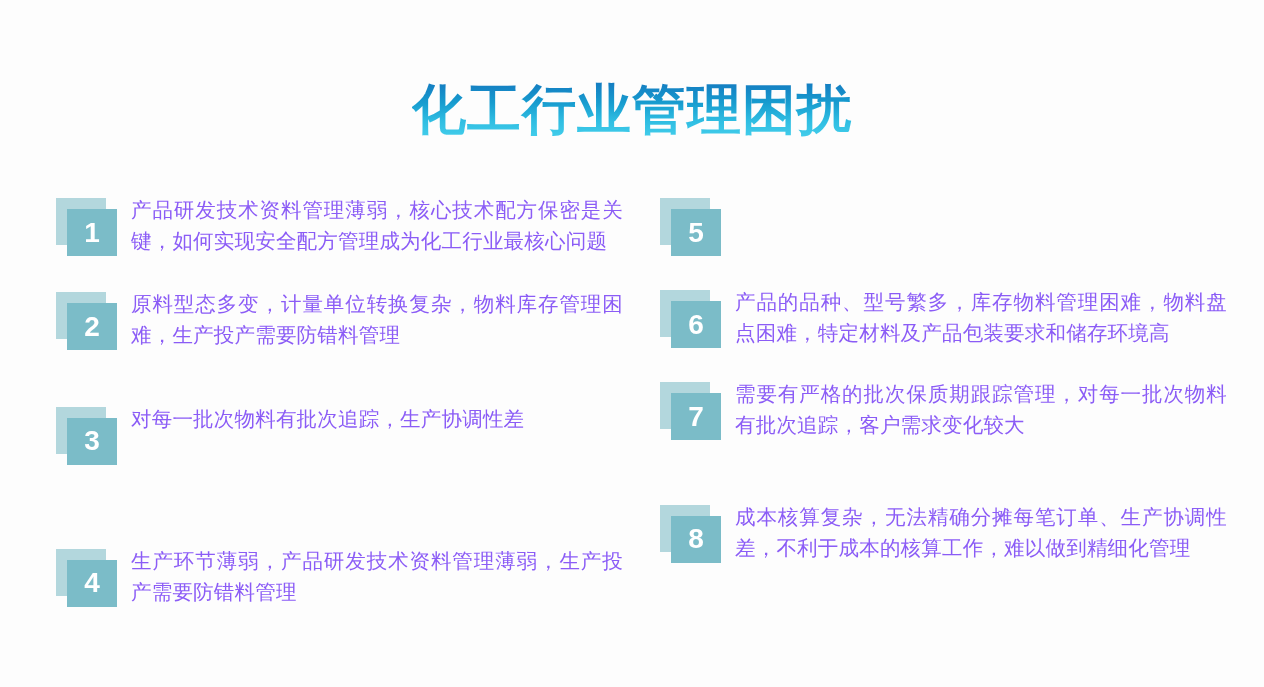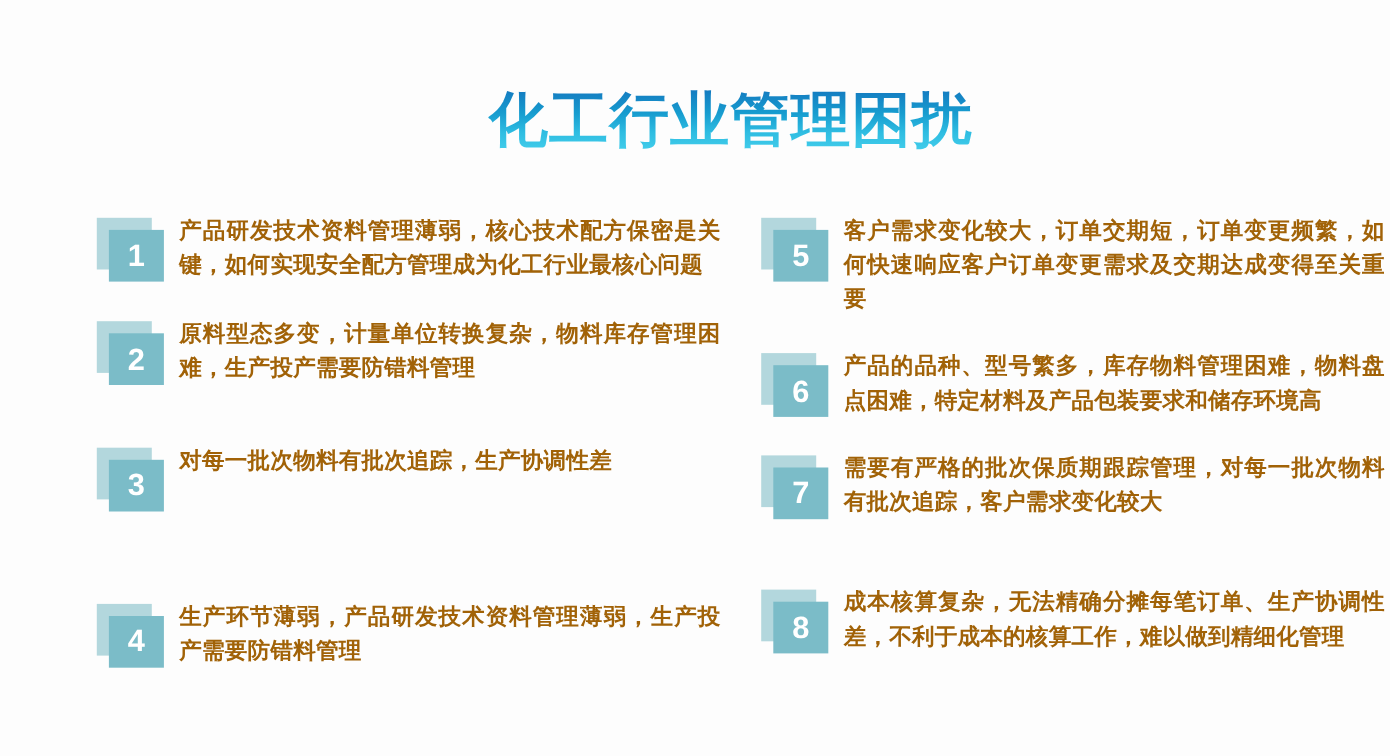--- a/index.html
+++ b/index.html
@@ -14,21 +14,20 @@
     font-family: "Liberation Sans", "DejaVu Sans", sans-serif;
     overflow: hidden;
     position: relative;
   }
 
   .slide {
     position: relative;
     width: 1028px;
     height: 687px;
     box-sizing: border-box;
-    margin-left: 32px;
   }
 
   
   .title-wrap {
     position: absolute;
     top: 44px;
     left: 0;
     width: 1264px;
     text-align: center;
   }
@@ -116,27 +115,26 @@
     font-size: 28px;
     font-weight: 700;
     line-height: 1;
     font-family: "Liberation Sans", "DejaVu Sans", sans-serif;
   }
 
   
   .item-text {
     font-size: 20.5px;
     line-height: 1.52;
-    color: #a16207;
+    color: #8b5cf6;
     letter-spacing: 0.2px;
     padding-top: 4px;
     max-width: 492px;
     text-align: justify;
     text-justify: inter-ideograph;
-    font-weight: bold;
   }
 </style>
 </head>
 <body>
 
 <div class="slide">
 
   <div class="title-wrap">
     <h1 class="slide-title">化工行业管理困扰</h1>
   </div>
@@ -189,21 +187,20 @@
 
     <div class="column right">
 
       <div class="item">
         <div class="badge">
           <div class="ghost"></div>
           <div class="chip">
             <span class="num">5</span>
           </div>
         </div>
-        <div class="item-text">客户需求变化较大，订单交期短，订单变更频繁，如何快速响应客户订单变更需求及交期达成变得至关重要</div>
       </div>
 
       <div class="item">
         <div class="badge">
           <div class="ghost"></div>
           <div class="chip">
             <span class="num">6</span>
           </div>
         </div>
         <div class="item-text">产品的品种、型号繁多，库存物料管理困难，物料盘点困难，特定材料及产品包装要求和储存环境高</div>

